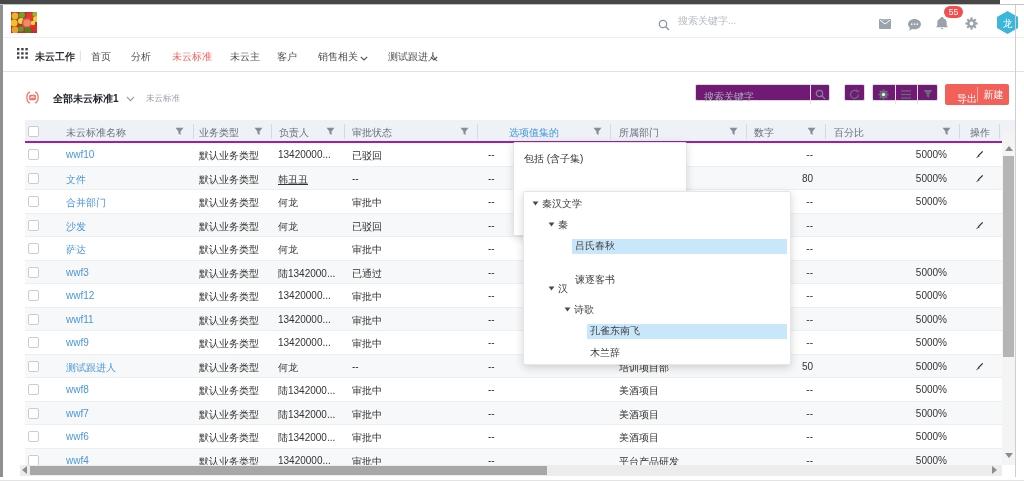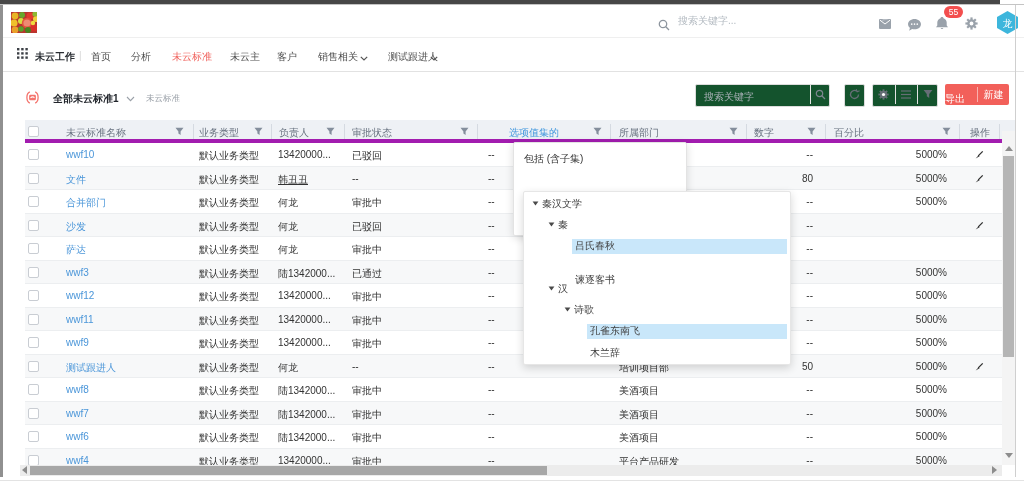--- a/index.html
+++ b/index.html
@@ -10,34 +10,34 @@
 #topstrip{left:0;top:0;width:1000px;height:4px;background:#474747}
 #topline{left:0;top:4px;width:1024px;height:1px;background:#c4c4c4}
 #leftstrip{left:0;top:5px;width:3px;height:472px;background:#909090}
 
 #topbar{left:3px;top:5px;width:1021px;height:33px;background:#fff;border-bottom:1px solid #efefef}
 #navbar{left:3px;top:39px;width:1021px;height:33px;background:#fff;border-bottom:1px solid #e2e2e2}
 .nav{position:absolute;top:11px;color:#4d4d4d}
 .nav.act{color:#f0625c}
 #toolrow{left:3px;top:73px;width:1021px;height:46px;background:#fff}
 
-#thead{left:25px;top:120px;width:977px;height:23px;background:#eef1f5;border-bottom:4px solid #a21caf}
+#thead{left:25px;top:120px;width:977px;height:23px;background:#eef1f5;border-bottom:2px solid #a21caf}
 #thead .ht{position:absolute;top:6px;color:#67717f}
 #thead .hb{position:absolute;top:6px;color:#3f96dd}
 #thead .hd{position:absolute;top:4px;width:1px;height:15px;background:#d5dae1}
 #thead .fn{position:absolute;top:7px}
 .row{position:absolute;left:25px;width:977px;height:23.5px;background:#fff;border-bottom:1px solid #eceef0}
 .row.zeb{background:#f7f8f9}
 .row span{position:absolute;top:6px;white-space:nowrap}
 .row .lnk{color:#4b96d9}
 .row .cb,#thead .cb{position:absolute;top:6px;width:11px;height:11px;background:#fff;border:1px solid #c9cdd3;border-radius:2px}
 .row .ra{text-align:right}
 .row .pen{top:7px}
 
-.btn{position:absolute;top:11px;height:23px;background:#14532d;border:1px solid #dcdcdc;border-radius:2px}
+.btn{position:absolute;top:11px;height:17px;background:#701a75;border:1px solid #dcdcdc;border-radius:2px}
 .rbtn{position:absolute;top:11px;height:21px;background:#f2605a;border-radius:2px;color:#fff;text-align:center;line-height:21px}
 
 #pp1{left:513px;top:142px;width:174px;height:94px;background:#fff;border:1px solid #e3e3e3;border-radius:2px;box-shadow:0 2px 8px rgba(0,0,0,.14)}
 #pp1 .lab{position:absolute;left:10px;top:9px;color:#333}
 #inpt{position:absolute;left:9px;top:24px;width:164px;height:21px;border:1px solid #74b4ef;border-radius:3px;background:#fff}
 .chip{position:absolute;top:3px;height:14px;background:#f1f1f1;border-radius:2px;line-height:14px;padding:0 4px;color:#4a4a4a}
 .chip i{font-style:normal;color:#9b9b9b;margin-left:4px;font-size:9px}
 #pp2{left:523px;top:190.5px;width:268px;height:174px;background:#fff;border:1px solid #e6e6e6;border-radius:2px;box-shadow:0 3px 9px rgba(0,0,0,.16)}
 #pp2 .thl{position:absolute;height:15px;background:#c9e7fa}
 #pp2 .tar{position:absolute}
@@ -192,21 +192,21 @@
             <line x1="0" y1="1" x2="10" y2="1"></line>
             <line x1="0" y1="4.5" x2="10" y2="4.5"></line>
             <line x1="0" y1="8" x2="10" y2="8"></line>
           </g>
         </svg>
    <svg class="abs" style="left:50px;top:4px" width="10" height="10" viewBox="0 0 9 9">
           <path d="M0.5 0.8 H8.5 L5.6 4.4 V8 L3.4 6.6 V4.4 Z" fill="#666e76"></path>
         </svg>
  </div>
  <div class="rbtn" style="left:942px;width:64px">
-        <span class="abs" style="left:0;top:4px;width:32px;text-align:left">导出</span>
+        <span class="abs" style="left:0;top:4px;width:32px;text-align:right">导出</span>
         <i class="abs" style="left:32px;top:3px;width:1px;height:15px;background:rgba(255,255,255,.5)"></i>
         <span class="abs" style="left:33px;top:0;width:31px;text-align:center">新建</span>
       </div>
 </div>
 
 <div class="abs" id="thead">
       <span class="cb" style="left:3px"></span>
       <span class="ht" style="left:41px">未云标准名称</span>
       <svg class="fn" width="9" height="9" viewBox="0 0 9 9" style="left:150px">
         <path d="M0.5 0.8 H8.5 L5.6 4.4 V8 L3.4 6.6 V4.4 Z" fill="#848e9c"></path>

